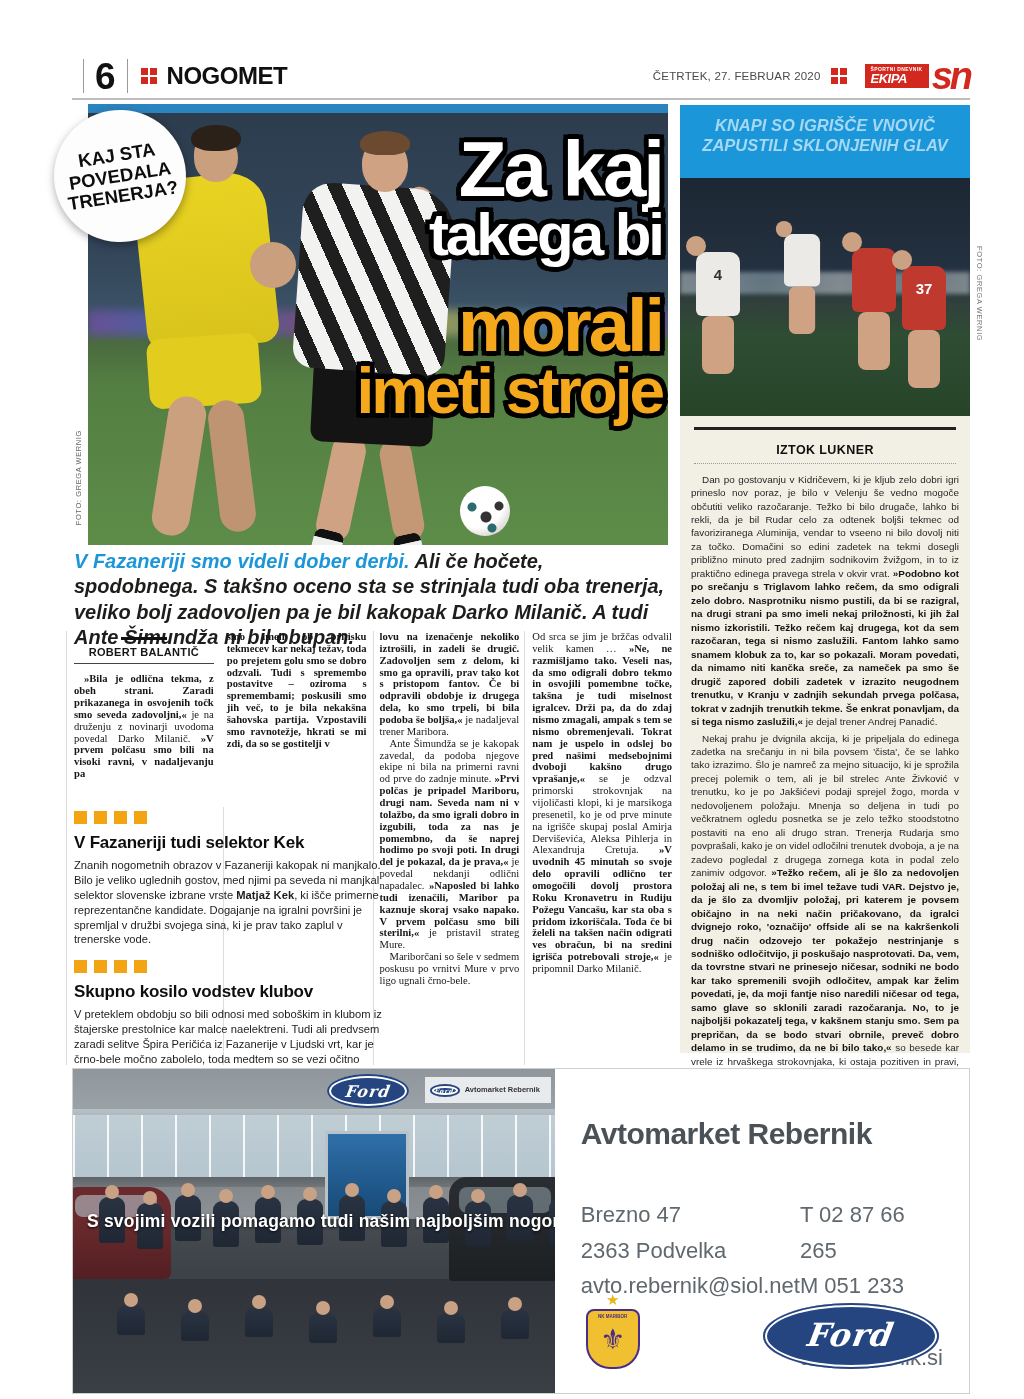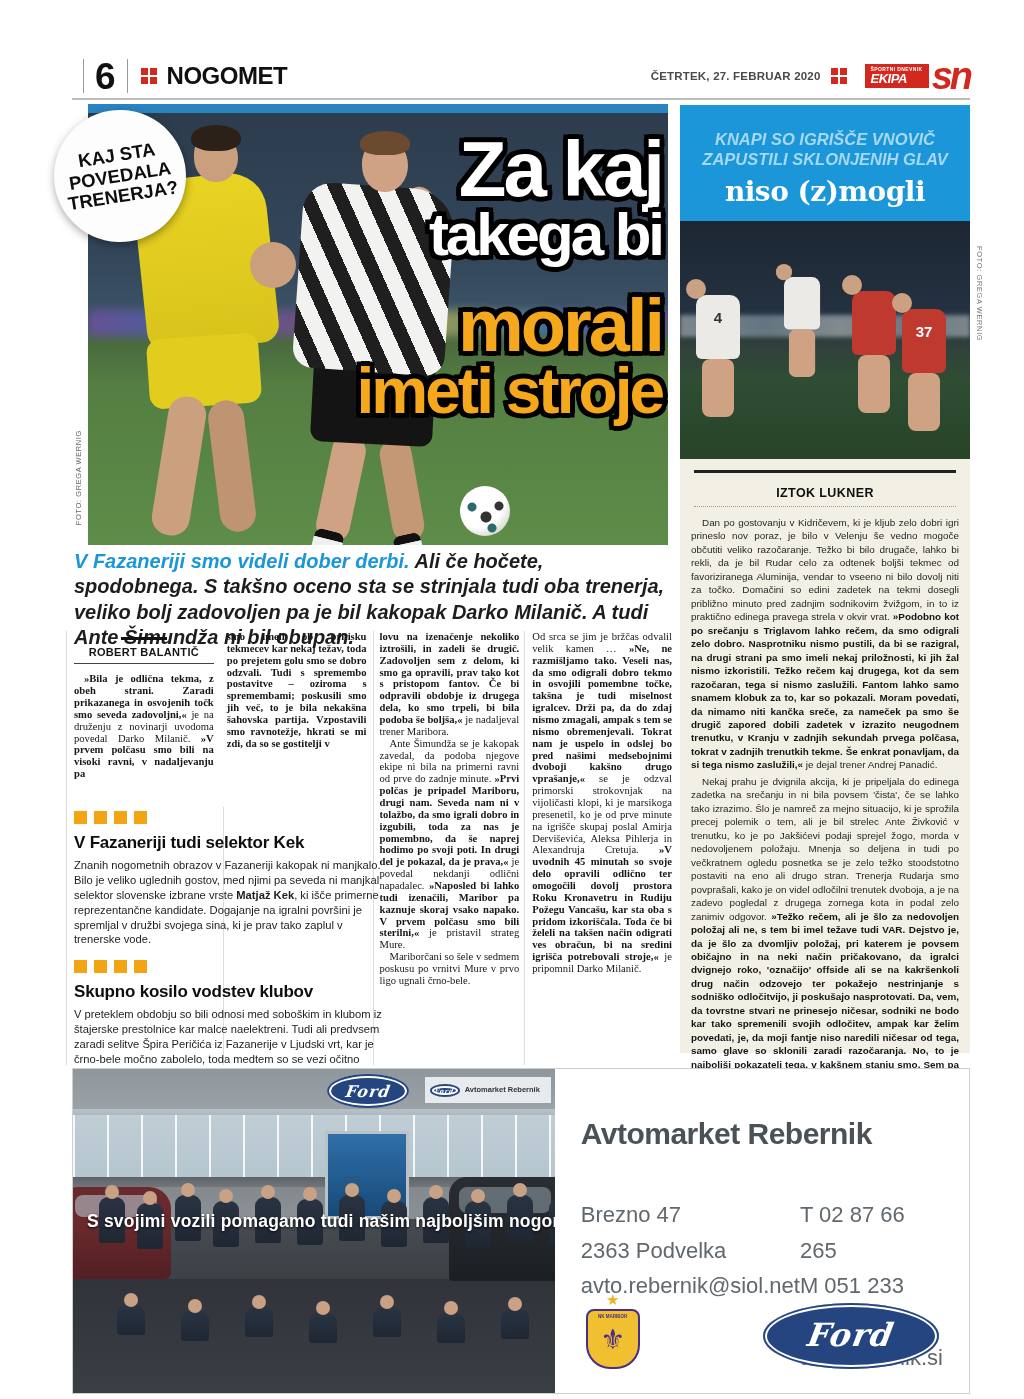--- a/index.html
+++ b/index.html
@@ -16,21 +16,21 @@
 
   
   .masthead{position:absolute;left:72px;top:54px;width:898px;height:46px;
             border-bottom:2px solid #bdbdbd;display:flex;align-items:center}
   .vbar{width:1px;height:34px;background:#9a9a9a;margin:0 11px}
   .pageno{font-size:37px;font-weight:900;color:#111;line-height:1}
   .sq4{display:grid;grid-template-columns:7px 7px;grid-gap:2px;margin:0 10px 0 2px}
   .sq4 i{width:7px;height:7px;background:var(--red);display:block}
   .section{font-size:24px;font-weight:900;letter-spacing:-.5px;color:#101010}
   .mh-right{margin-left:auto;display:flex;align-items:center;gap:8px}
-  .date{font-size:11.5px;font-weight:700;color:#4a4a4a;letter-spacing:.2px}
+  .date{font-size:11.5px;font-weight:400;color:#4a4a4a;letter-spacing:.2px}
   .brand{display:flex;align-items:center;gap:3px}
   .brand-box{background:var(--red);color:#fff;padding:3px 6px;text-align:left;line-height:1.05}
   .brand-top{font-size:5px;font-weight:700;letter-spacing:.4px;display:block}
   .brand-name{font-size:13px;font-weight:900;font-style:italic;letter-spacing:-.5px;display:block}
   .brand-sn{color:var(--red);font-size:38px;font-weight:900;font-style:italic;
             letter-spacing:-3px;line-height:.75}
 
   
   .mphoto{position:absolute;left:88px;top:104px;width:580px;height:441px;overflow:hidden;
           background:linear-gradient(180deg,#2c3c4d 0,#33465a 150px,#3d5568 222px,
@@ -113,21 +113,21 @@
   
   .iboxes{position:absolute;left:7px;top:180px;width:318px;font-family:"Liberation Sans",sans-serif;text-align:left}
   .ibox{margin-bottom:13px}
   .sqrow{display:flex;gap:7px;margin-bottom:9px}
   .sqrow i{width:13px;height:13px;background:var(--orange);display:block}
   .ibox h3{font-size:17px;font-weight:800;color:#0e0e0e;margin-bottom:6px;letter-spacing:-.2px}
   .ibox p{font-size:11.2px;line-height:1.33;color:#1d1d1d}
 
   
   .side{position:absolute;left:680px;top:105px;width:290px;height:948px;background:var(--beige)}
-  .side-head{background:var(--blue);padding:25px 8px 15px;text-align:center}
+  .side-head{background:var(--blue);padding:11px 8px 15px;text-align:center}
   .kicker{font-style:italic;font-weight:700;font-size:16.5px;line-height:1.2;color:#A6D8F3}
   .side-hl{font-family:"DejaVu Serif",serif;font-weight:900;font-size:28px;line-height:1.05;
            color:#fff;margin-top:7px;letter-spacing:-.5px}
   .sphoto{position:relative;height:238px;overflow:hidden;
           background:linear-gradient(180deg,#1c2733 0,#243140 92px,#31413b 128px,#2e4d33 158px,#274428 238px)}
   .sband{position:absolute;top:94px;width:100%;height:22px;opacity:.5;filter:blur(2px);
          background:linear-gradient(90deg,#cfd6da,#9fb4c4 30%,#d8dde0 55%,#aab9c6 80%,#cfd6da)}
   .sp{position:absolute}
   .sp .sphead{position:absolute;left:50%;margin-left:-10px;top:-16px;width:20px;height:20px;border-radius:50%;background:#caa183}
   .sp .sptorso{position:absolute;left:0;top:0;width:44px;height:64px;border-radius:10px 10px 6px 6px}
@@ -312,21 +312,20 @@
     </div>
   </div>
 
   <aside class="side">
     <div class="side-head">
       <div class="kicker">
         <div>KNAPI SO IGRIŠČE VNOVIČ</div>
         <div>ZAPUSTILI SKLONJENIH GLAV</div>
       </div>
       <div class="side-hl">
-        <div>niso (z)mogli</div>
       </div>
     </div>
     <div class="sphoto">
       <div class="sband"></div>
       <div class="sp spw" style="left:16px;top:74px">
         <div class="sptorso"></div>
         <div class="sphead"></div>
         <div class="splegs"></div>
         <div class="spnum">4</div>
       </div>

